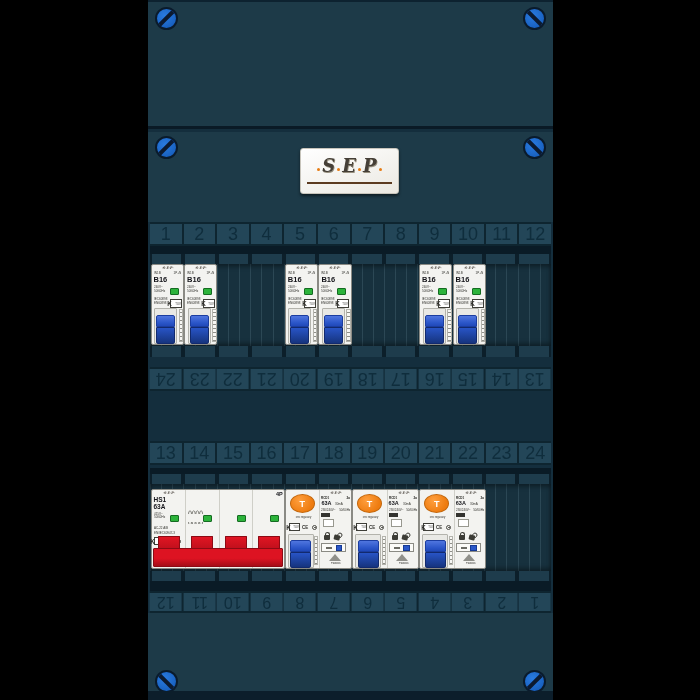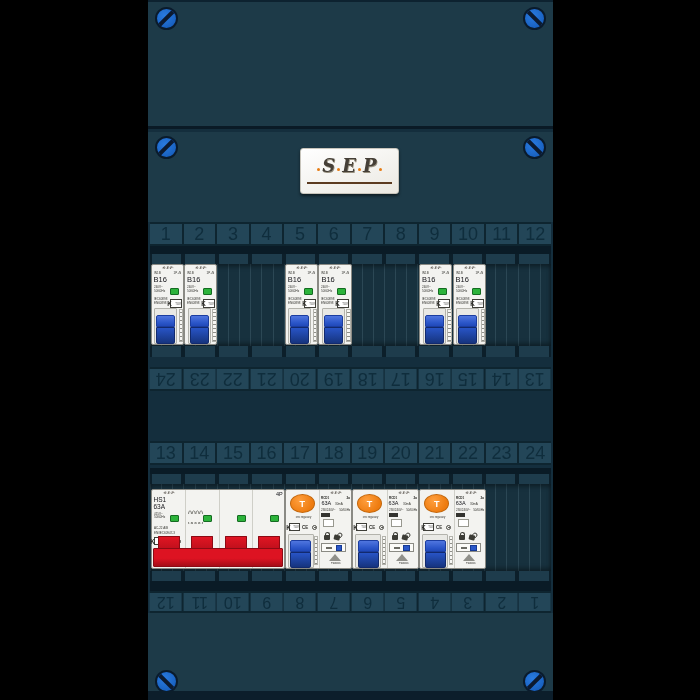--- a/index.html
+++ b/index.html
@@ -54,21 +54,21 @@
        box-shadow:inset 0 3px 4px rgba(0,0,0,.35), inset 0 -3px 4px rgba(0,0,0,.35);}
   .host{position:absolute;}
   .dev{position:relative;width:100%;height:100%;background:#f3f3f0;border:1px solid #8a8a84;
        border-radius:2px;color:#2e2e2a;}
 
   
   .t3{position:absolute;font-size:6px;line-height:1.15;transform:scale(.5);
       transform-origin:0 0;white-space:nowrap;color:#33332e;}
   .t3b{font-weight:bold;color:#1c1c18;}
   .t3c{left:0;right:0;text-align:center;transform-origin:50% 0;}
-  .b5{position:absolute;font-size:7px;font-weight:normal;line-height:1;color:#15151a;}
+  .b5{position:absolute;font-size:7px;font-weight:bold;line-height:1;color:#15151a;}
   .brandline{position:absolute;top:1px;left:0;right:0;text-align:center;font-size:6px;
       line-height:1;transform:scale(.55);transform-origin:50% 0;
       font-family:"DejaVu Serif",serif;font-weight:bold;font-style:italic;color:#4a443e;}
 
   
   .led{position:absolute;width:9px;height:7px;background:#2cb33b;border:1px solid #156b22;border-radius:1px;}
   .kbox{position:absolute;background:#fff;border:1px solid #3e3e38;display:flex;
         align-items:center;justify-content:center;}
   .kbox .k{font-size:7px;font-weight:bold;line-height:1;transform:scale(.9);}
   .kbox .ksub{font-size:6px;line-height:1;transform:scale(.45);margin-left:-1px;}

